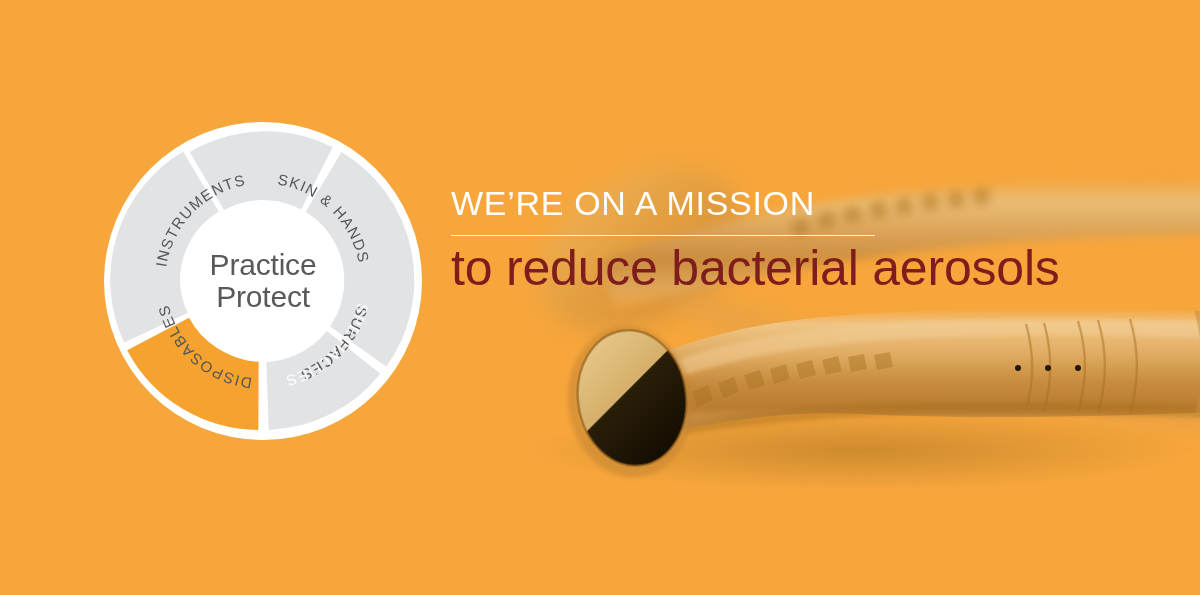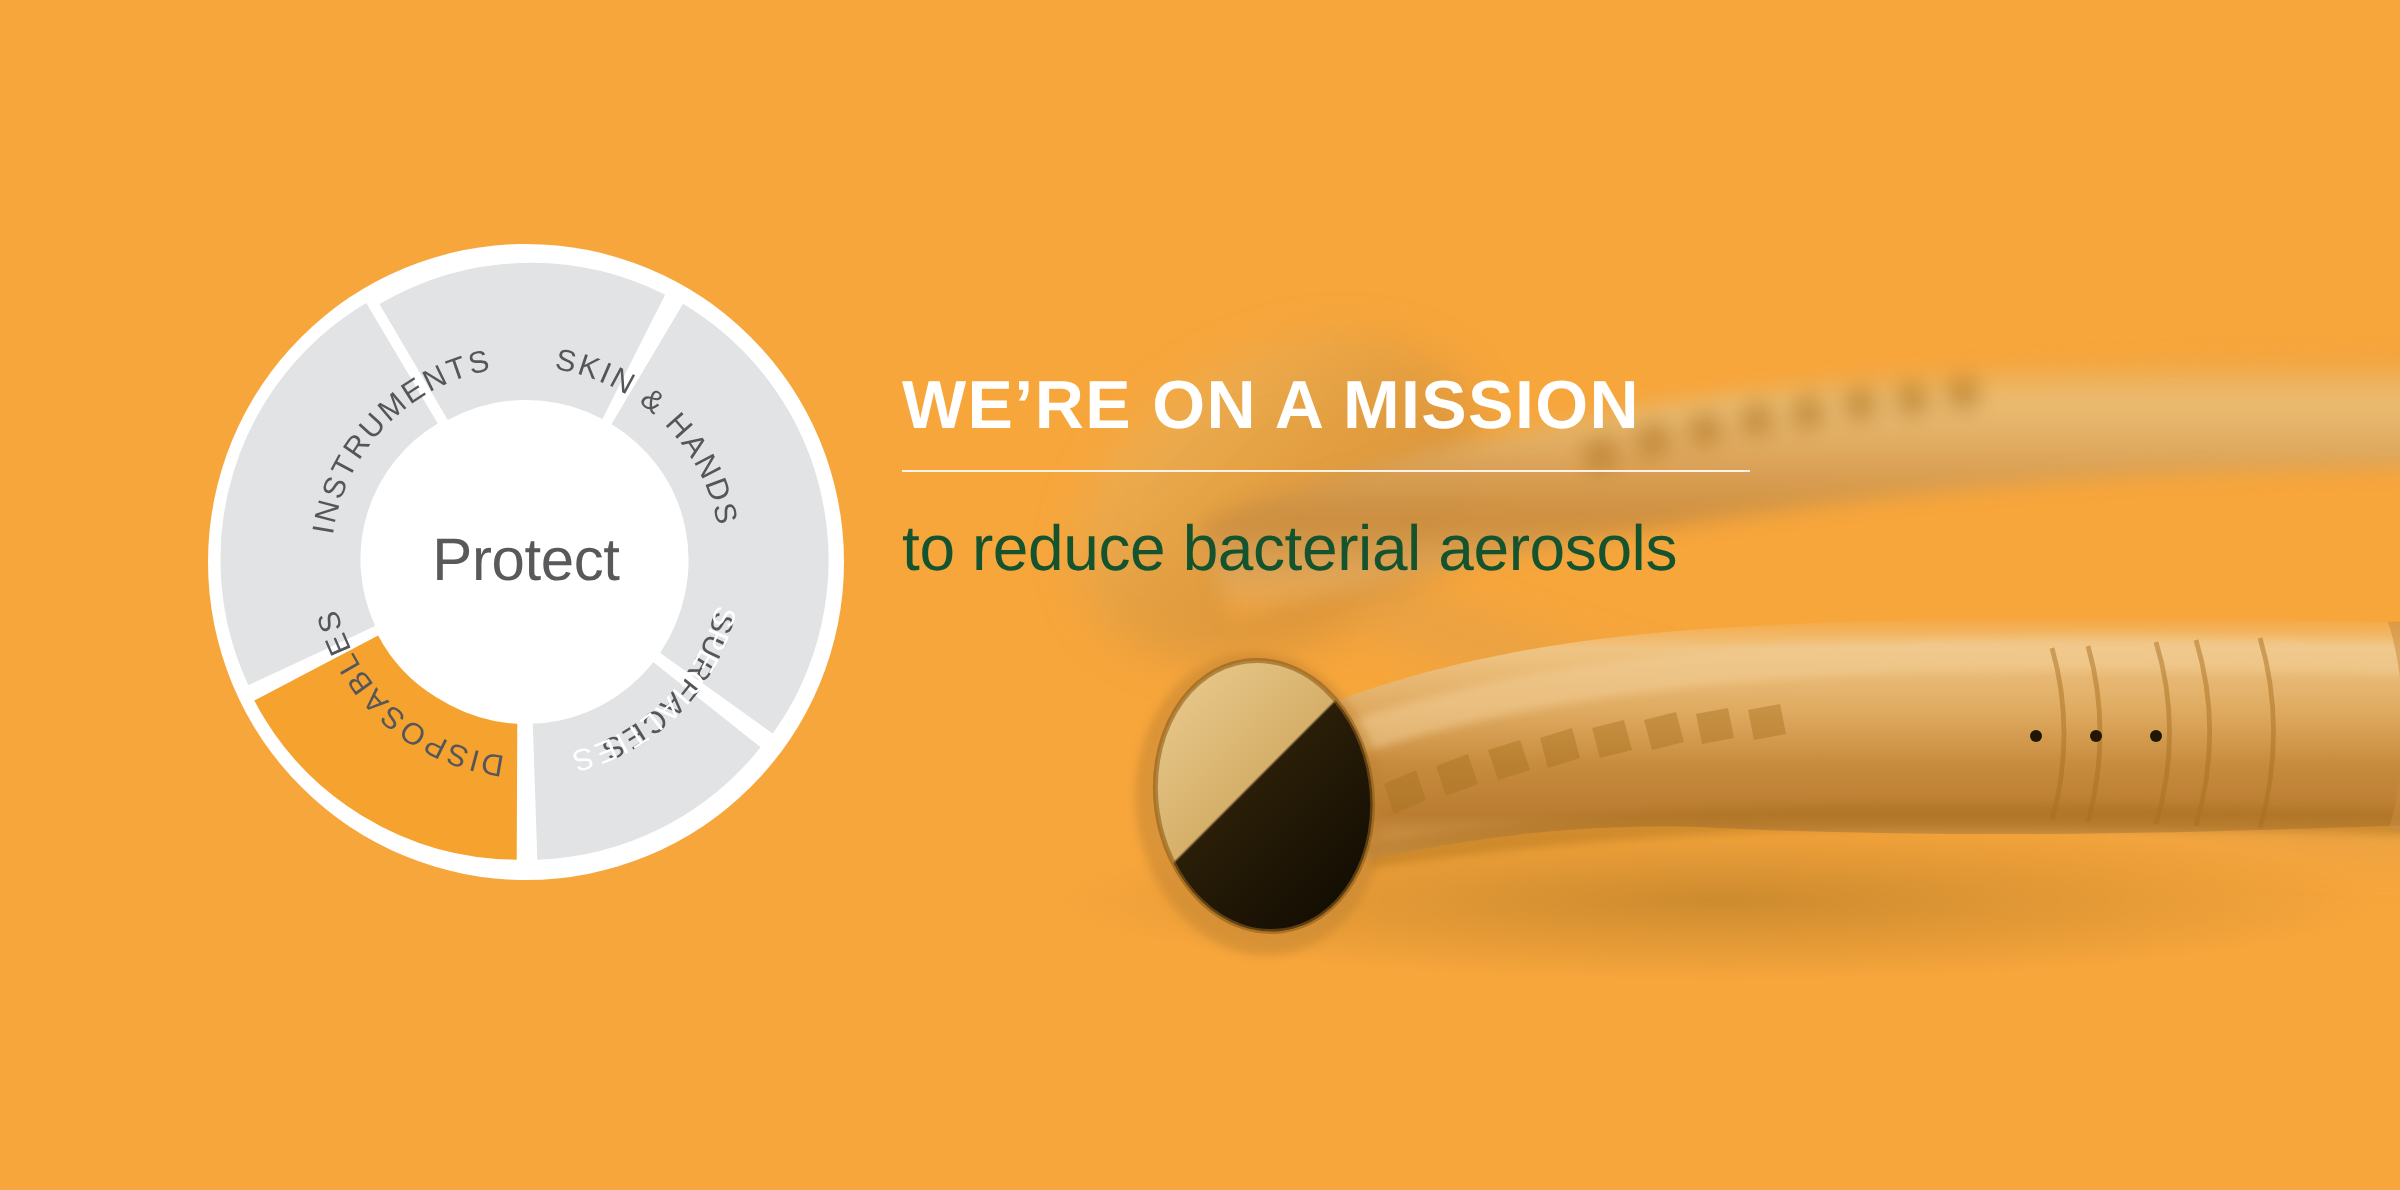--- a/index.html
+++ b/index.html
@@ -78,35 +78,35 @@
   
   .copy {
     position: absolute;
     left: 451px;
     top: 186px;
     width: 620px;
   }
   .eyebrow {
     color: #FFFFFF;
     font-size: 34px;
-    font-weight: 700;
+    font-weight: 400;
     letter-spacing: 0.7px;
     line-height: 1.0;
     white-space: nowrap;
   }
   .rule {
     margin-top: 15px;
     width: 424px;
     height: 1px;
     background: rgba(255,255,255,0.88);
   }
   .lede {
-    margin-top: 20px;
-    color: #14532d;
-    font-size: 32px;
+    margin-top: 3px;
+    color: #7f1d1d;
+    font-size: 50px;
     font-weight: 300;
     line-height: 1.18;
     letter-spacing: -0.2px;
   }
   .lede .line {
     display: block;
     white-space: nowrap;
   }
 </style>
 </head>
@@ -276,20 +276,21 @@
       </text>
       <text class="seg-label on-accent">
         <textPath href="#arcSpecialties" startOffset="25%" text-anchor="middle">SPECIALTIES</textPath>
       </text>
       <text class="seg-label">
         <textPath href="#arcDisposables" startOffset="73%" text-anchor="middle">DISPOSABLES</textPath>
       </text>
     </svg>
 
     <div class="wheel-center">
+      <span class="line">Practice</span>
       <span class="line">Protect</span>
     </div>
   </div>
 
   <div class="copy">
     <div class="eyebrow">WE’RE ON A MISSION</div>
     <div class="rule"></div>
     <div class="lede">
       <span class="line">to reduce bacterial aerosols</span>
     </div>

